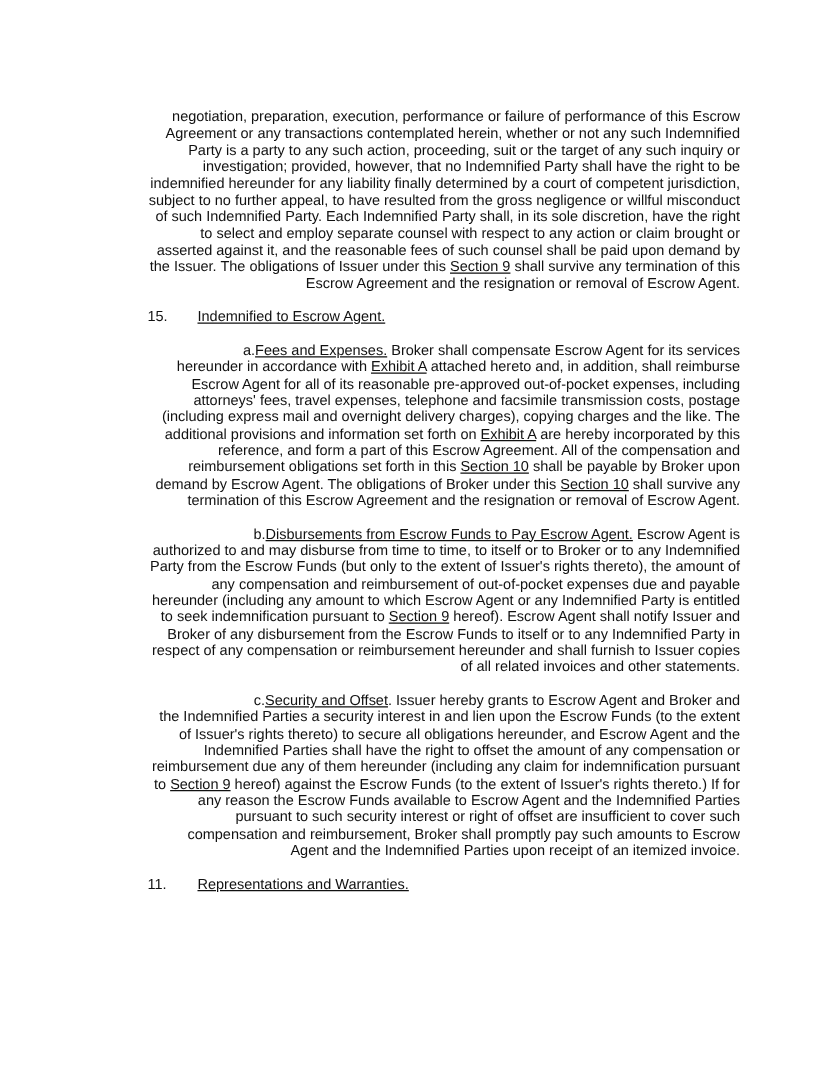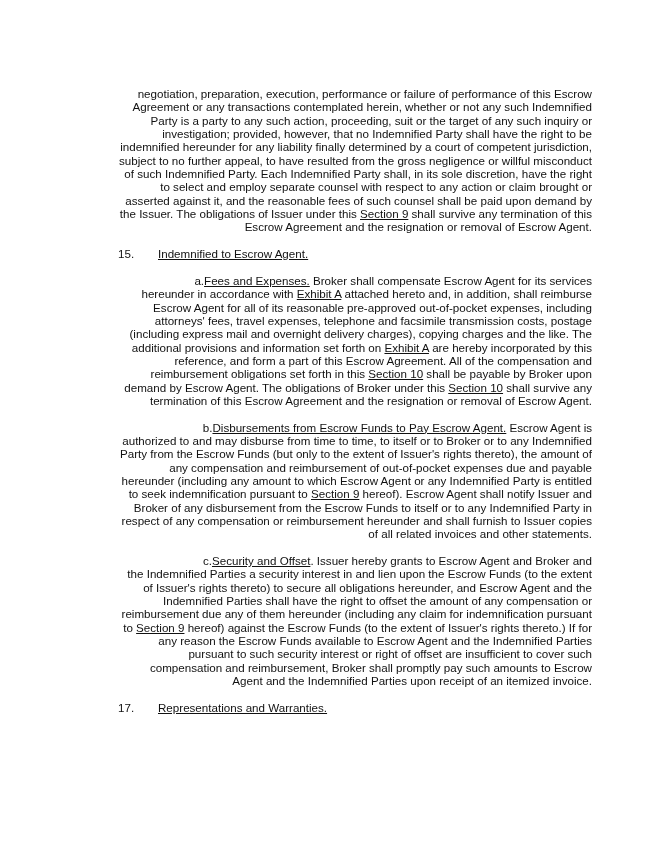--- a/index.html
+++ b/index.html
@@ -34,17 +34,17 @@
 
   <p class="para">
     <span class="indent-lbl">b.</span><span class="u">Disbursements from Escrow Funds to Pay Escrow Agent.</span><span> Escrow Agent is authorized to and may disburse from time to time, to itself or to Broker or to any Indemnified Party from the Escrow Funds (but only to the extent of Issuer's rights thereto), the amount of any compensation and reimbursement of out-of-pocket expenses due and payable hereunder (including any amount to which Escrow Agent or any Indemnified Party is entitled to seek indemnification pursuant to </span><span class="u">Section 9</span><span> hereof). Escrow Agent shall notify Issuer and Broker of any disbursement from the Escrow Funds to itself or to any Indemnified Party in respect of any compensation or reimbursement hereunder and shall furnish to Issuer copies of all related invoices and other statements.</span>
   </p>
 
   <p class="para">
     <span class="indent-lbl">c.</span><span class="u">Security and Offset</span><span>. Issuer hereby grants to Escrow Agent and Broker and the Indemnified Parties a security interest in and lien upon the Escrow Funds (to the extent of Issuer's rights thereto) to secure all obligations hereunder, and Escrow Agent and the Indemnified Parties shall have the right to offset the amount of any compensation or reimbursement due any of them hereunder (including any claim for indemnification pursuant to </span><span class="u">Section 9</span><span> hereof) against the Escrow Funds (to the extent of Issuer's rights thereto.) If for any reason the Escrow Funds available to Escrow Agent and the Indemnified Parties pursuant to such security interest or right of offset are insufficient to cover such compensation and reimbursement, Broker shall promptly pay such amounts to Escrow Agent and the Indemnified Parties upon receipt of an itemized invoice.</span>
   </p>
 
   <p class="heading">
-    <span class="tab1">17.</span><span class="u">Representations and Warranties.</span>
+    <span class="tab1">11.</span><span class="u">Representations and Warranties.</span>
   </p>
 
 
 </div>
 
 </body></html>

